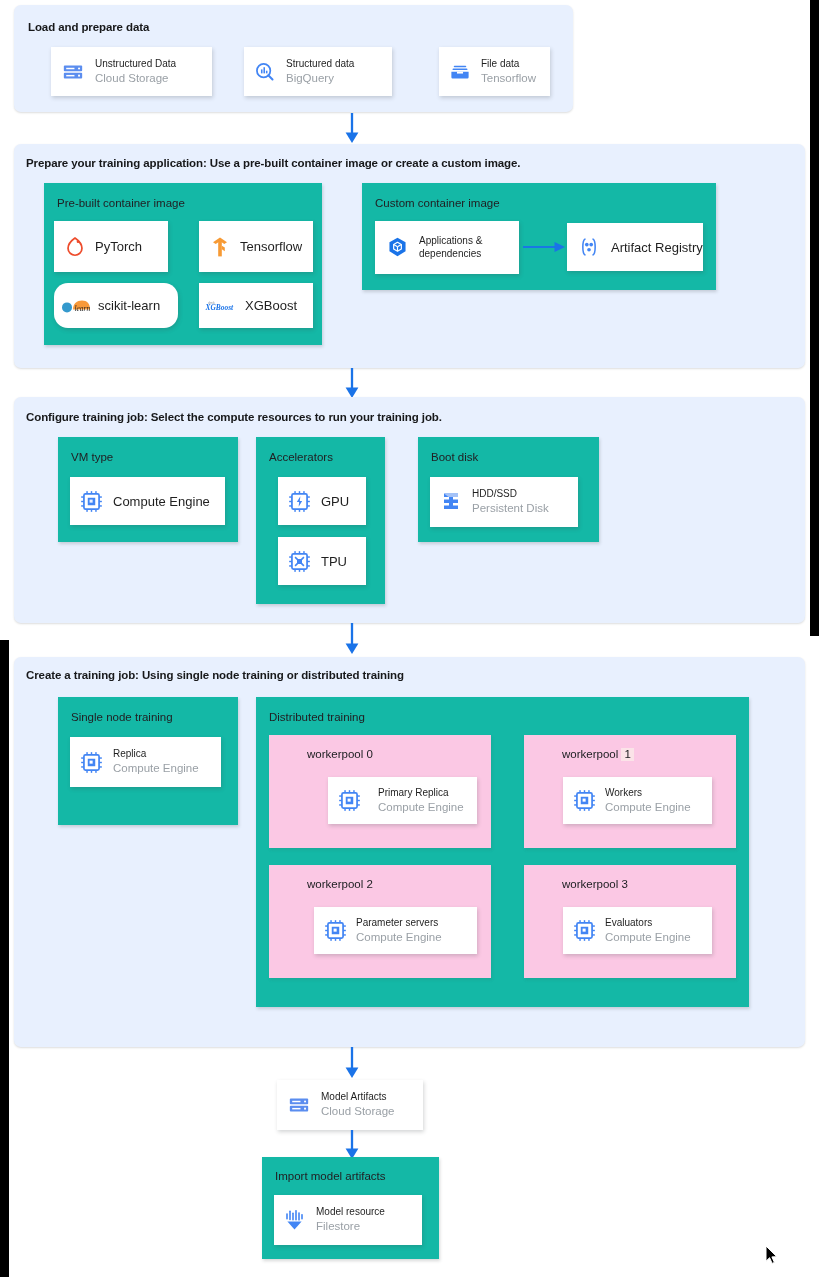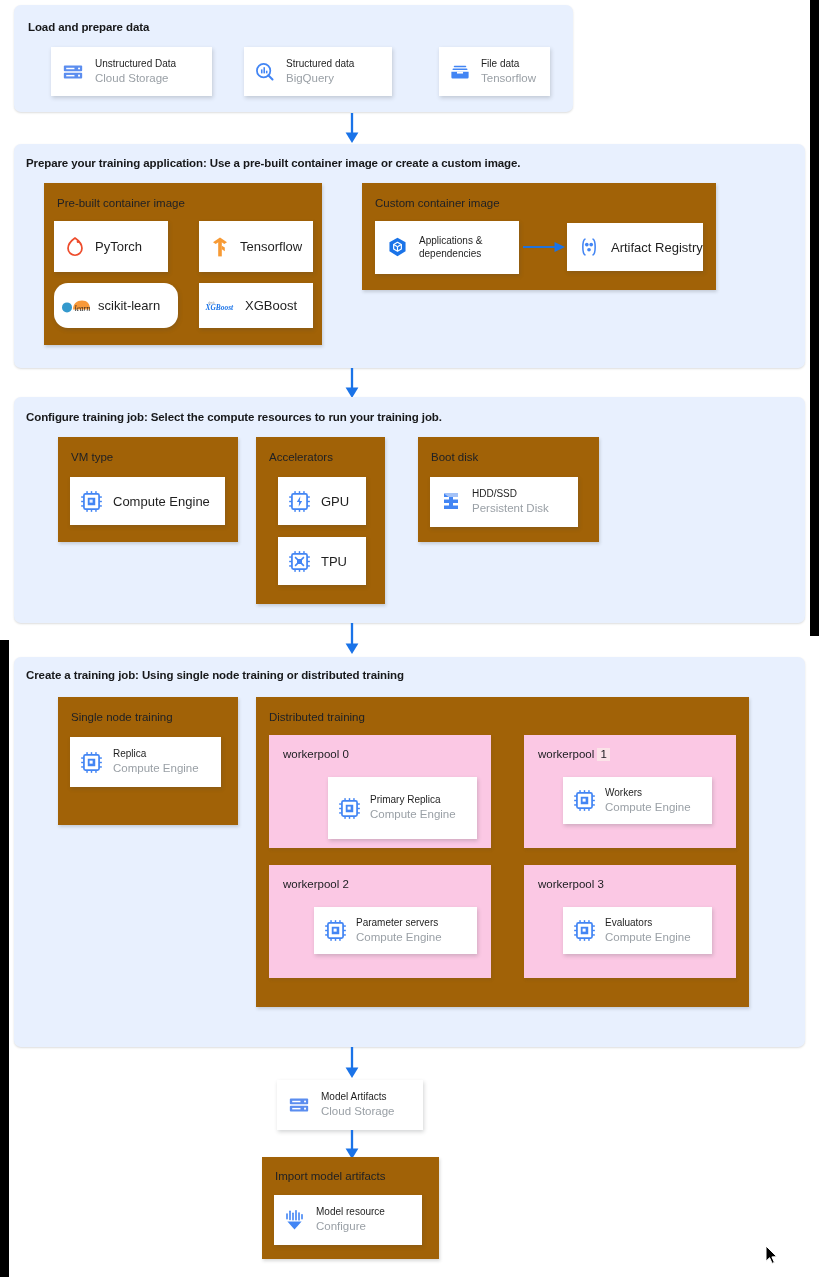--- a/index.html
+++ b/index.html
@@ -28,41 +28,42 @@
     font-size:11.5px;
     font-weight:bold;
     color:#17181a;
     letter-spacing:-0.1px;
     white-space:nowrap;
   }
 
   
   .group {
     position:absolute;
-    background:#a16207;
+    background:#14b8a6;
     box-shadow: 1px 2px 3px rgba(60,64,67,.20);
   }
   .group-title {
     position:absolute;
     font-size:11.5px;
     color:#202124;
     white-space:nowrap;
   }
 
   
   .pool {
     position:absolute;
     background:#fbc8e4;
     box-shadow: 1px 2px 3px rgba(60,64,67,.12);
   }
   .pool-title {
     position:absolute;
     font-size:11.5px;
     color:#202124;
     white-space:nowrap;
+    margin-left:24px;
   }
   .sel-hl { background:#fbe3e8; padding:0 3px 1px 3px; }
 
   
   .card {
     position:absolute;
     background:#ffffff;
     display:flex;
     align-items:center;
     box-shadow: 1px 2px 4px rgba(60,64,67,.22);
@@ -413,21 +414,21 @@
     </div>
 
     <div class="group" style="left:242px; top:40px; width:493px; height:310px;">
       <div class="group-title" style="left:13px; top:14px;">Distributed training</div>
 
       <div class="pool" style="left:13px; top:38px; width:222px; height:113px;">
         <div class="pool-title" style="left:14px; top:13px;">
           <span>workerpool</span>
           <span>0</span>
         </div>
-        <div class="card stacked" style="left:59px; top:42px; width:149px; height:62px;">
+        <div class="card stacked" style="left:59px; top:42px; width:149px; height:47px;gap:8px;">
           <div class="card-ico" style="width:42px;">
             <svg width="23" height="23" viewBox="0 0 24 24">
               <g fill="#4285f4">
                 <rect x="6.6" y="1.2" width="1.5" height="2.9"></rect>
                   <rect x="11.25" y="1.2" width="1.5" height="2.9"></rect>
                   <rect x="15.9" y="1.2" width="1.5" height="2.9"></rect>
                 <rect x="6.6" y="19.9" width="1.5" height="2.9"></rect>
                   <rect x="11.25" y="19.9" width="1.5" height="2.9"></rect>
                   <rect x="15.9" y="19.9" width="1.5" height="2.9"></rect>
                 <rect x="1.2" y="6.6" width="2.9" height="1.5"></rect>
@@ -595,21 +596,21 @@
             <rect x="8.2" y="4.6" width="1.6" height="7.8" rx="0.7"></rect>
             <rect x="11.2" y="2.0" width="1.6" height="10.4" rx="0.7"></rect>
             <rect x="14.2" y="4.2" width="1.6" height="8.4" rx="0.7"></rect>
             <rect x="17.2" y="6.0" width="1.6" height="5.4" rx="0.7"></rect>
           </g>
           <path d="M3.4 13.4 L10.5 21.6 L17.6 13.4 z" fill="#4285f4"></path>
         </svg>
       </div>
       <div class="card-txt">
         <span class="t1">Model resource</span>
-        <span class="t2">Configure</span>
+        <span class="t2">Filestore</span>
       </div>
     </div>
   </div>
 
   <div id="cursor">
     <svg width="14" height="20" viewBox="0 0 14 20">
       <path d="M1 1 L1 16.2 L4.6 12.7 L7.1 18.4 L9.4 17.4 L6.9 11.9 L11.8 11.7 z" fill="#000000" stroke="#ffffff" stroke-width="1"></path>
     </svg>
   </div>
 

